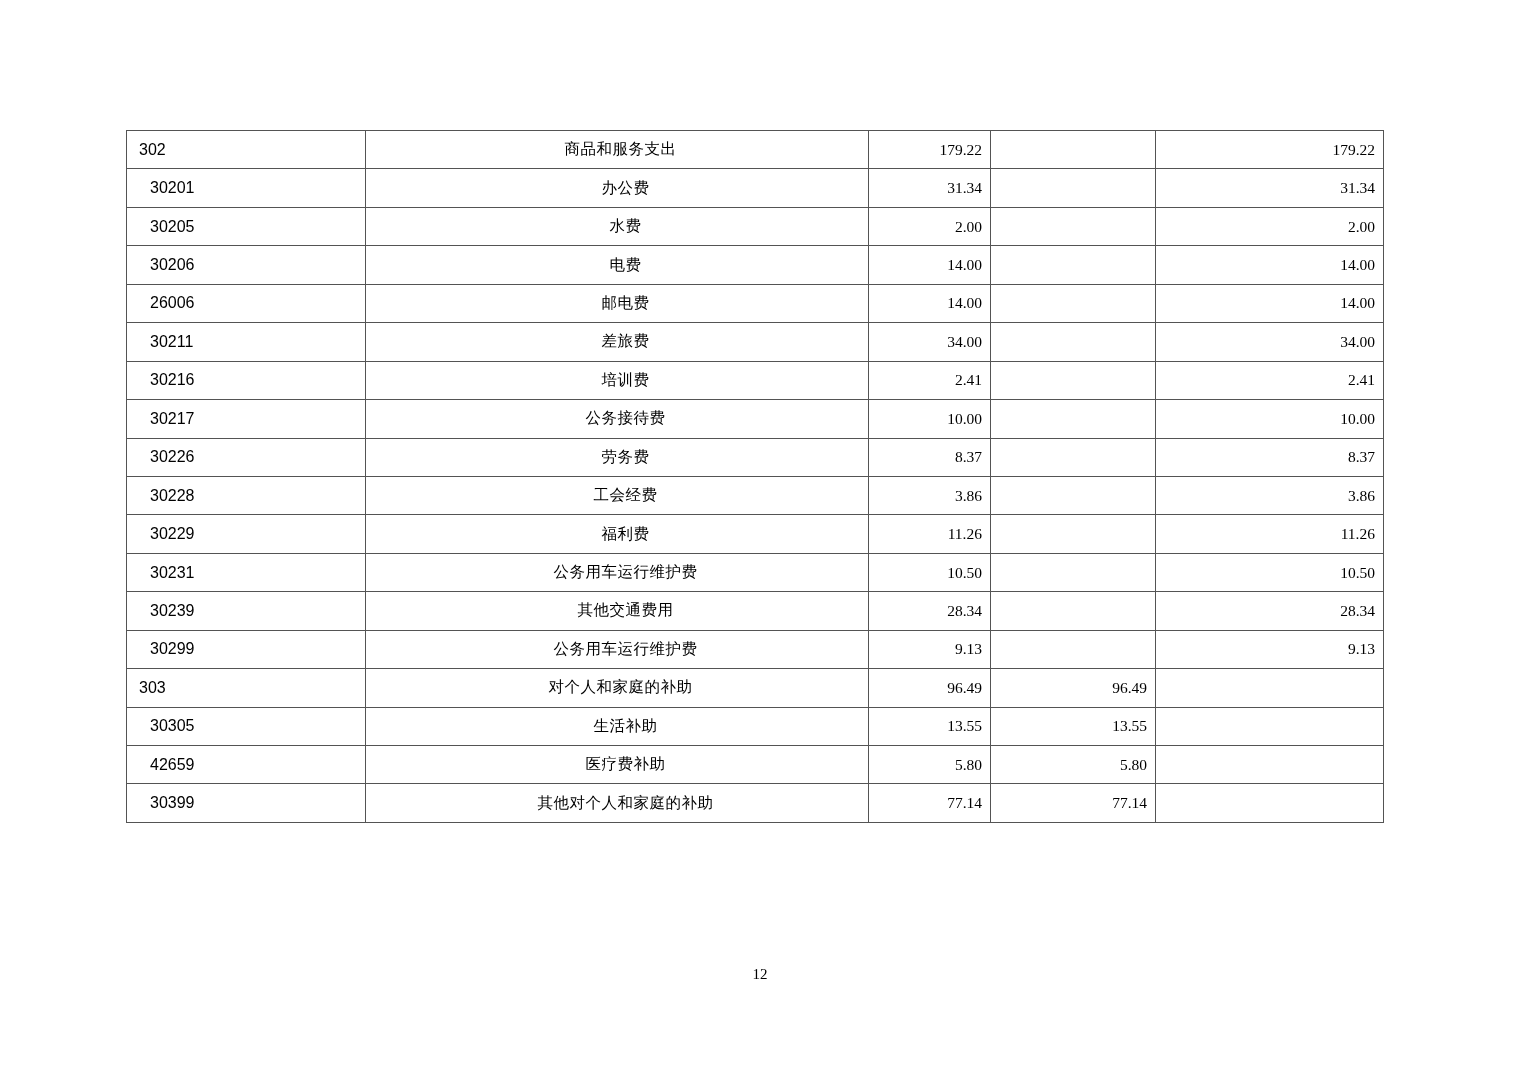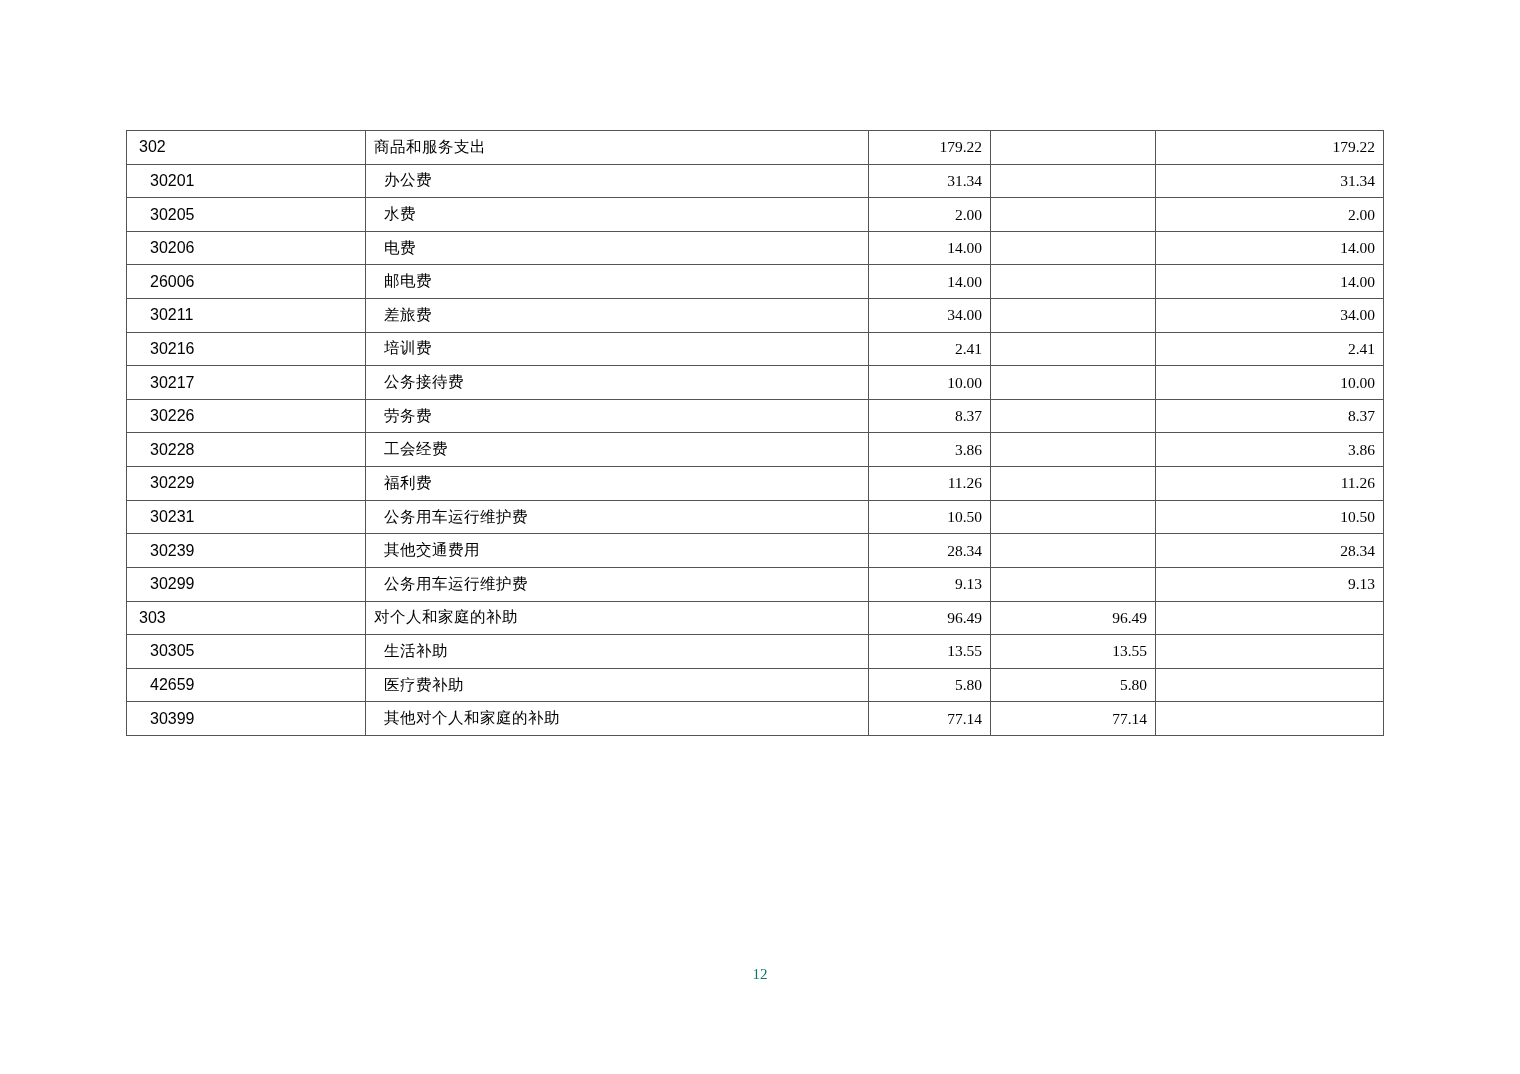--- a/index.html
+++ b/index.html
@@ -17,21 +17,21 @@
   .page {
     position: absolute;
     inset: 0;
     background: #ffffff;
   }
   table.budget {
     position: absolute;
     left: 126px;
     top: 130px;
     width: 1257px;
-    height: 606px;
+    height: 693px;
     border-collapse: collapse;
     table-layout: fixed;
   }
   table.budget td {
     border: 1px solid #545454;
     vertical-align: middle;
     overflow: hidden;
     white-space: nowrap;
   }
   td.code {
@@ -40,40 +40,41 @@
     padding-left: 12px;
   }
   tr.sub td.code {
     padding-left: 23px;
   }
   td.name {
     font-family: "Liberation Sans", sans-serif;
     font-size: 15.5px;
     padding-left: 8px;
     letter-spacing: 0.5px;
+    text-align: center;
   }
   tr.sub td.name {
     padding-left: 18px;
   }
   td.num {
     font-family: "Liberation Serif", serif;
     font-size: 15.5px;
     text-align: right;
     padding-right: 8px;
     margin-top: 28px;
   }
   .page-number {
     position: absolute;
     top: 966px;
     left: 0;
     width: 100%;
     text-align: center;
     font-family: "Liberation Serif", serif;
     font-size: 15px;
-    color: #0f766e;
+    color: #000000;
   }
 </style>
 </head>
 <body>
 
 <div class="page">
 
   <table class="budget">
     <colgroup>
       <col style="width:239px">

